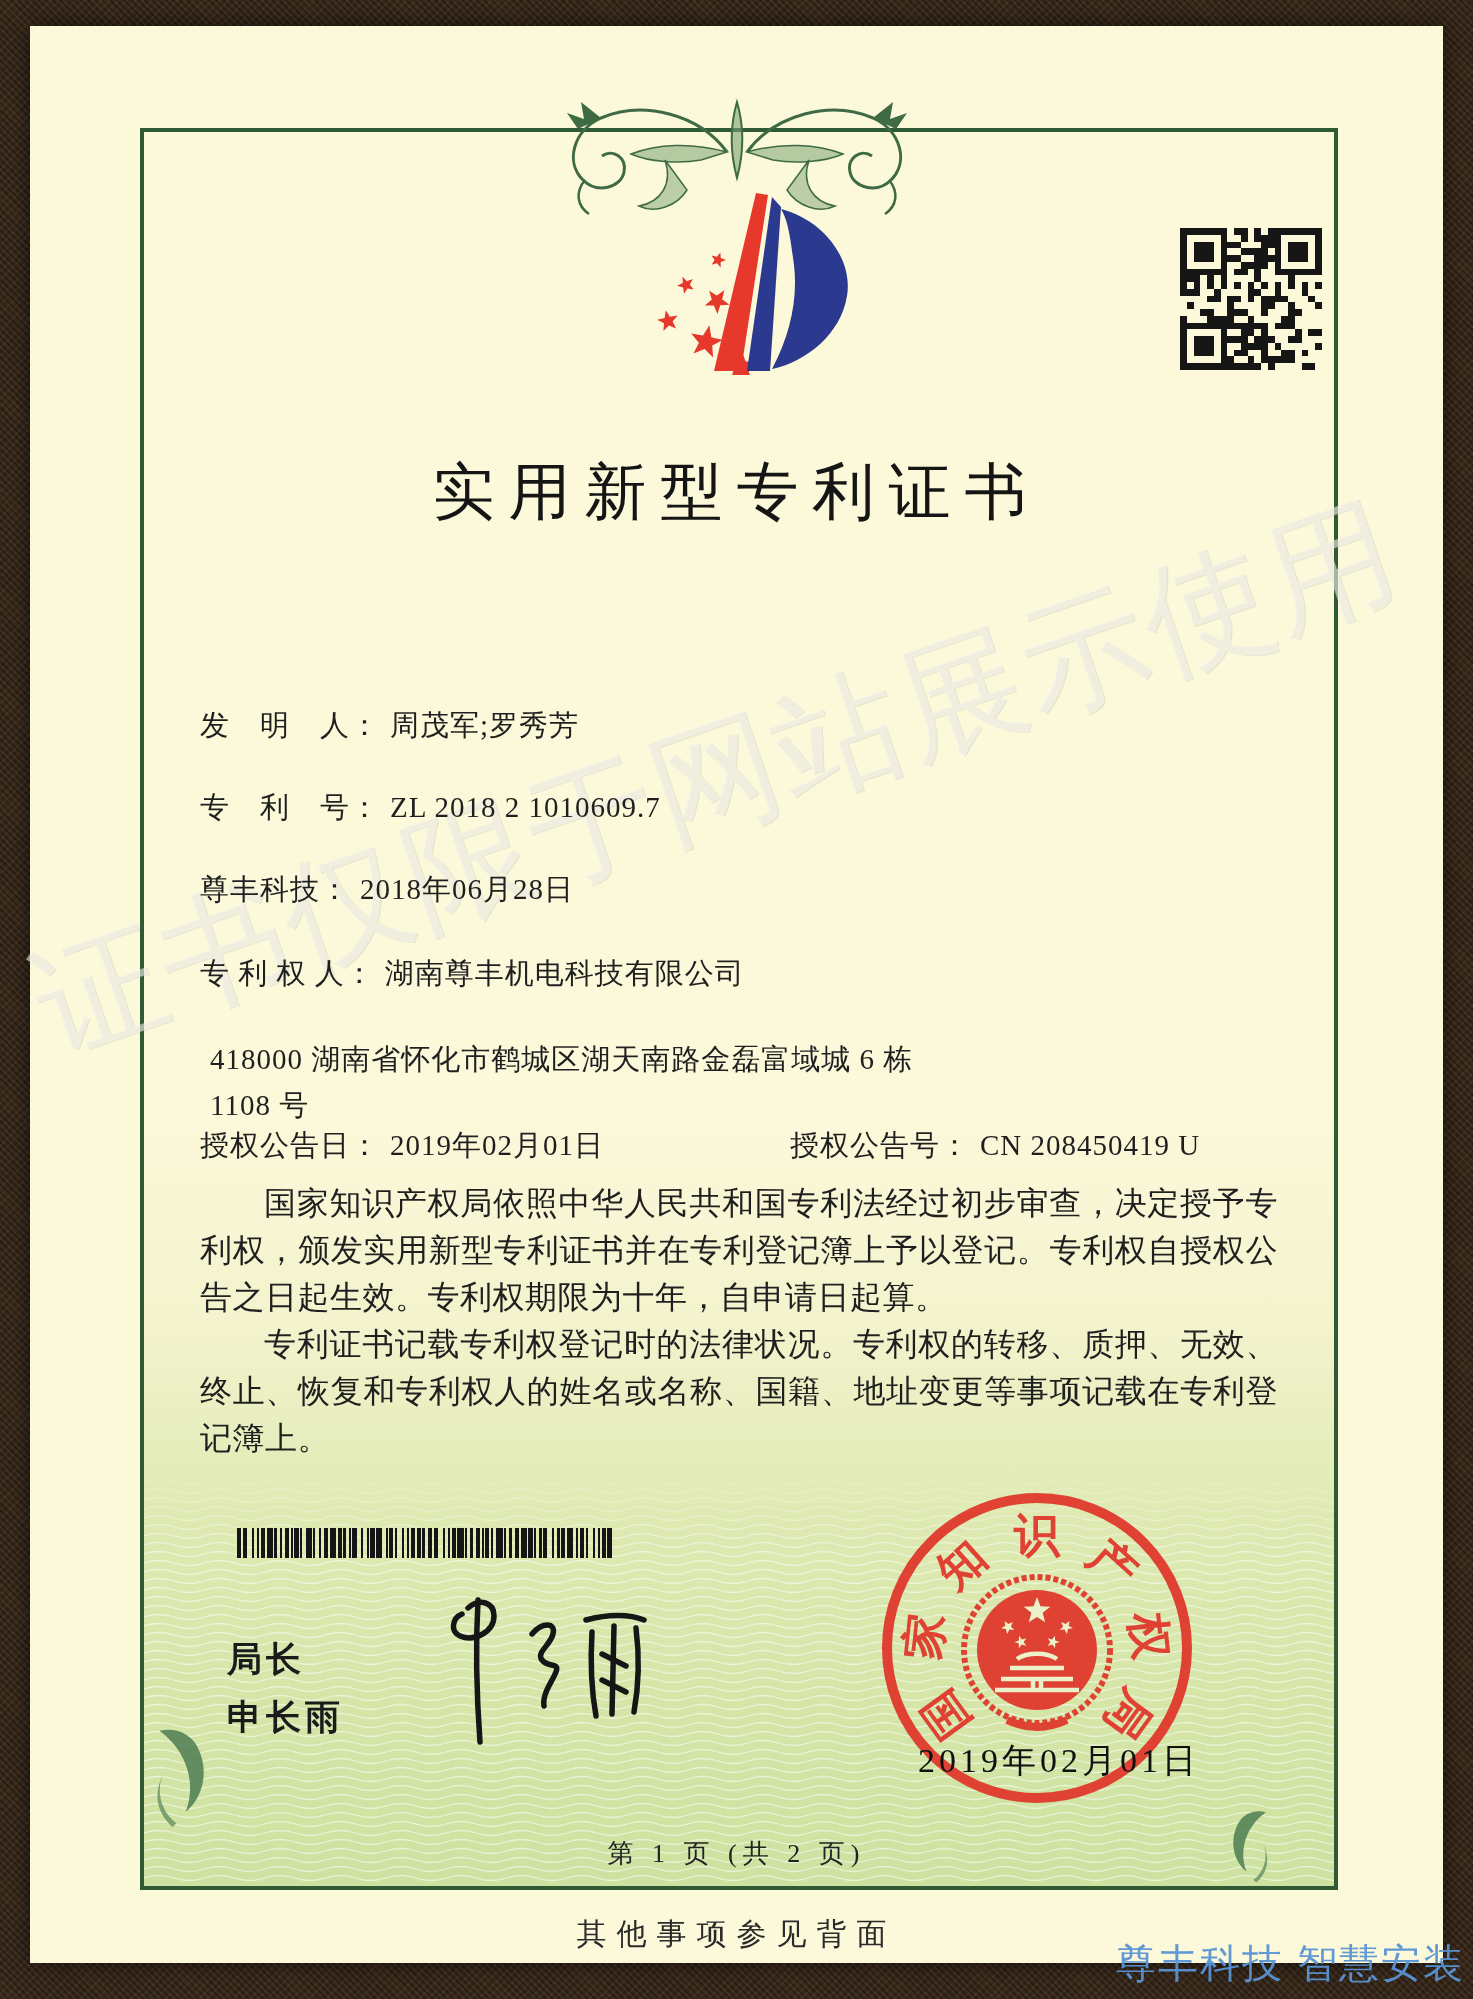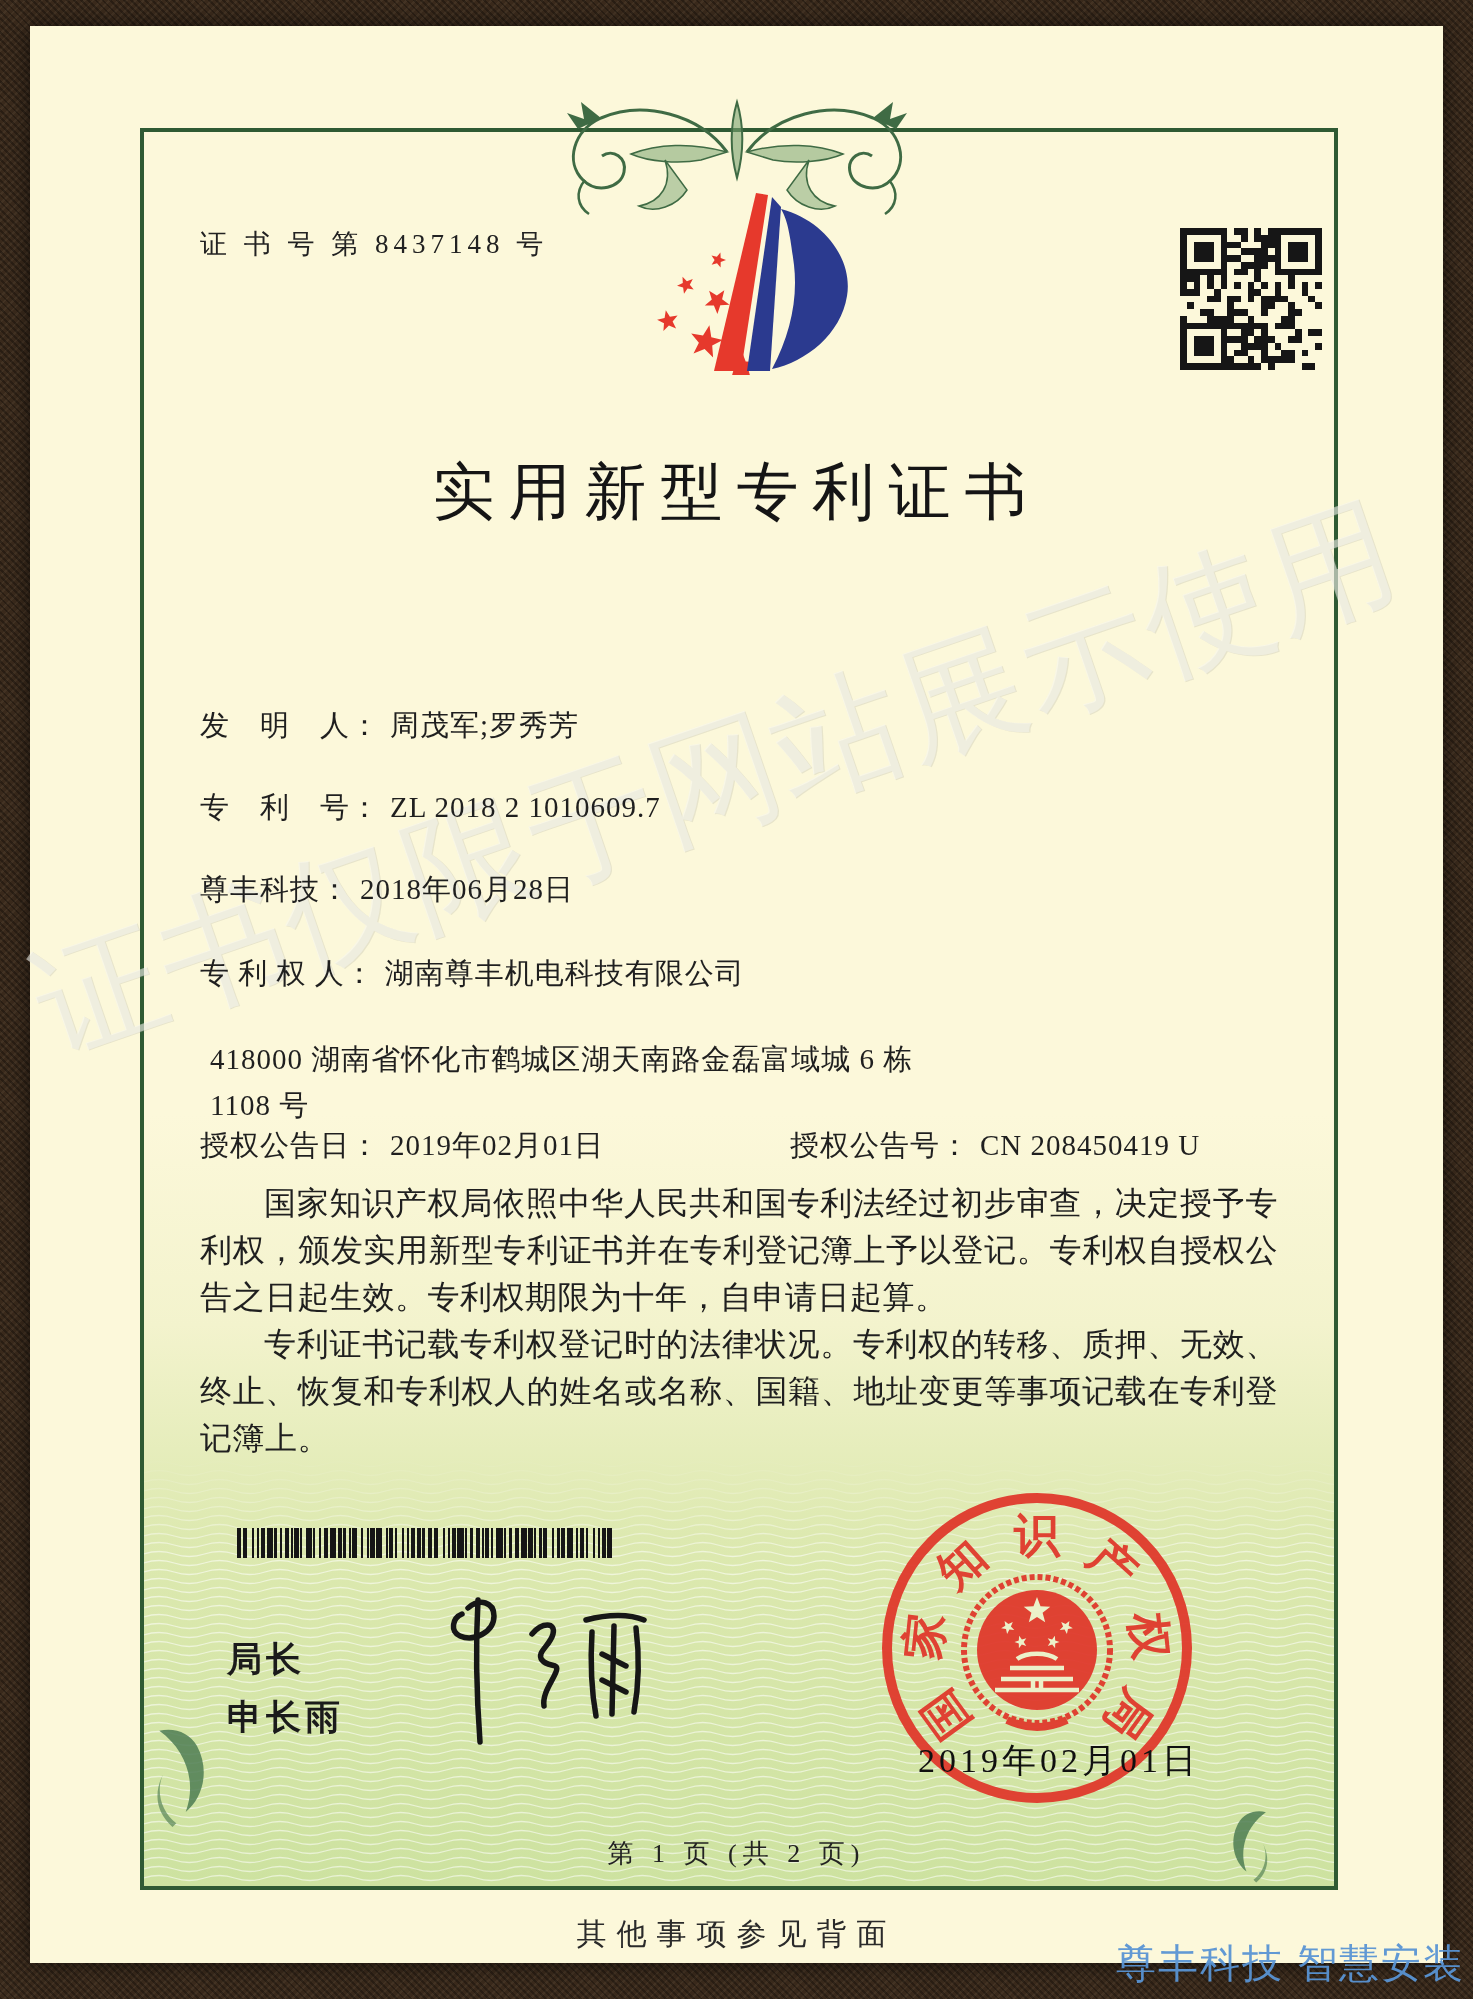--- a/index.html
+++ b/index.html
@@ -179,21 +179,20 @@
     </svg>
     <svg class="corner-flourish" style="left:1192px;top:1782px;transform:scaleX(-1)" width="56" height="76" viewBox="0 0 70 110" xmlns="http://www.w3.org/2000/svg">
       <path d="M12,6 C40,26 52,60 40,92 C58,78 66,48 52,22 C44,8 28,2 12,6 Z" fill="#4e7d52" fill-opacity=".85"></path>
       <path d="M30,104 C14,92 8,70 16,52 C6,72 8,92 26,108 Z" fill="#4e7d52" fill-opacity=".65"></path>
     </svg>
 
     <div class="watermark">证书仅限于网站展示使用</div>
 
     <div class="content">
 
-      <div class="cert-number">证 书 号 第 8437148 号</div>
 
       <svg class="logo" viewBox="0 0 260 210" xmlns="http://www.w3.org/2000/svg">
         <g id="logo-stars">
             <polygon points="120.4,87.4 120.7,93.0 126.0,94.9 120.7,96.9 120.6,102.6 117.0,98.2 111.6,99.8 114.6,95.0 111.5,90.4 116.9,91.8" fill="#e6392c"></polygon>
             <polygon points="82.5,111.7 86.9,116.3 92.8,114.1 89.8,119.7 93.7,124.6 87.5,123.5 84.0,128.8 83.1,122.5 77.0,120.8 82.8,118.0" fill="#e6392c"></polygon>
             <polygon points="124.3,125.3 122.1,134.2 129.5,139.7 120.3,140.3 117.4,149.0 113.9,140.5 104.8,140.4 111.8,134.5 109.1,125.7 116.8,130.5" fill="#e6392c"></polygon>
             <polygon points="65.8,145.2 69.9,151.8 77.6,150.6 72.6,156.5 76.1,163.4 68.9,160.5 63.4,166.0 64.0,158.3 57.1,154.7 64.6,152.9" fill="#e6392c"></polygon>
             <polygon points="109.4,160.3 111.3,172.2 122.9,175.1 112.2,180.5 113.1,192.5 104.6,184.0 93.5,188.5 98.9,177.8 91.2,168.6 103.0,170.5" fill="#e6392c"></polygon>
             <polygon points="141.0,184.0 145.7,196.5 159.1,197.1 148.6,205.5 152.2,218.4 141.0,211.0 129.8,218.4 133.4,205.5 122.9,197.1 136.3,196.5" fill="#e6392c"></polygon>
           </g>

